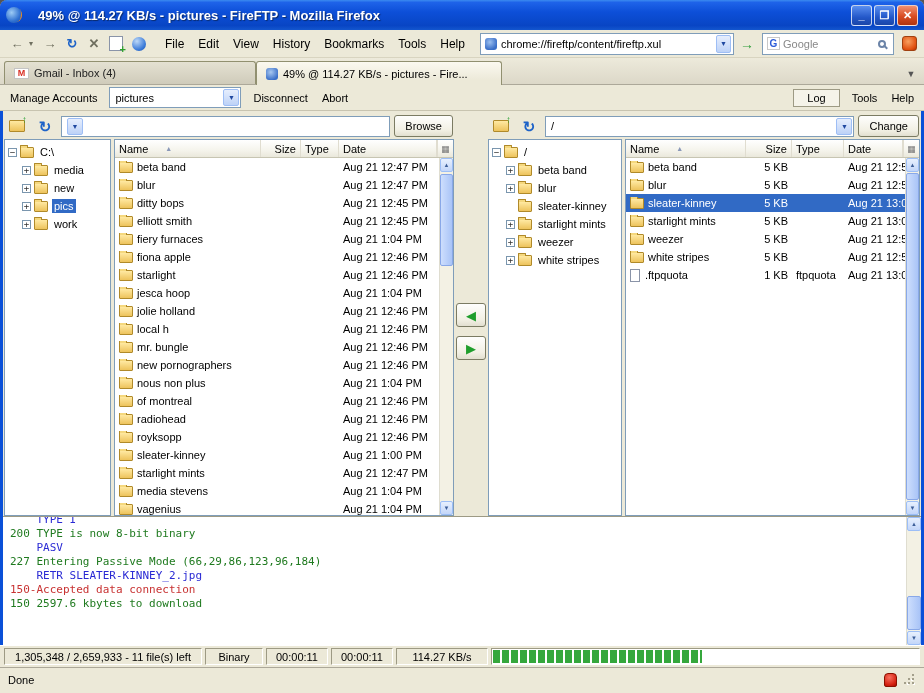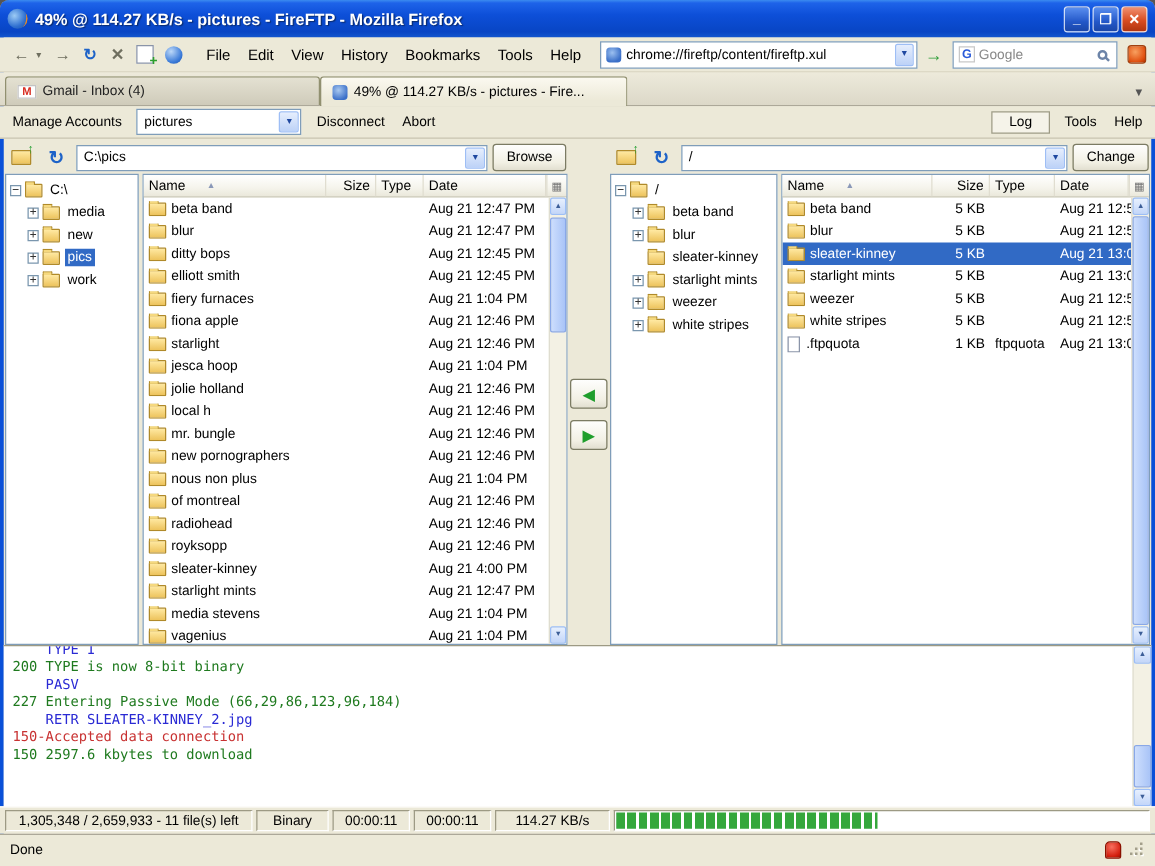--- a/index.html
+++ b/index.html
@@ -9,21 +9,21 @@
   .window {
     position:relative; width:924px; height:693px; margin:0 auto;
     background:#ECE9D8; overflow:hidden;
     display:flex; flex-direction:column;
     border-radius:7px 7px 0 0;
     box-shadow: inset 3px 0 #0A50D8, inset -3px 0 #0A50D8, inset 0 -3px #0A50D8;
   }
 
   
   .titlebar {
-    height:30px; flex:none; display:flex; align-items:center; padding:0 6px; gap:6px;
+    height:30px; flex:none; display:flex; align-items:center; padding:0 6px; gap:16px;
     background:linear-gradient(180deg,#3B8BF0 0%,#1E63E9 8%,#0D4FD8 40%,#0845C4 85%,#1356CE 100%);
     border-radius:7px 7px 0 0;
   }
   .app-icon { width:16px; height:16px; border-radius:50%; flex:none; position:relative;
     background:radial-gradient(circle at 35% 35%, #9CCBF5, #2E6FD0 60%, #1A4FA8); overflow:hidden; }
   .app-icon::after { content:''; position:absolute; right:-3px; top:-1px; width:12px; height:16px;
     border-right:4px solid #F08A1E; border-radius:50%; }
   .title-text { color:#fff; font-weight:bold; font-size:13px; text-shadow:1px 1px 1px #0A2A6A;
     white-space:nowrap; overflow:hidden; flex:1; }
   .win-buttons { display:flex; gap:2px; flex:none; }
@@ -285,21 +285,20 @@
 
     <div class="pane local">
       <div class="pathrow">
         <span class="toolbtn">
             <span class="dirup-icon"></span>
           </span>
         <span class="toolbtn">
             <span class="refresh-icon">↻</span>
           </span>
         <div class="combo" style="flex:1">
-          <span class="combo-value">C:\pics</span>
           <span class="combo-arrow">▼</span>
         </div>
         <button class="xp-btn">Browse</button>
       </div>
       <div class="pane-body">
         <div class="tree" id="local-tree">
             <div class="tree-row" style="padding-left: 3px;">
               <span class="expander">−</span>
               <span class="folder-icon"></span>
               <span class="tree-label">C:\</span>
@@ -481,21 +480,21 @@
                 <span class="cell type c-type"></span>
                 <span class="cell date c-date">Aug 21 12:46 PM</span>
               </div>
               <div class="file-row">
                 <span class="cell c-name">
                   <span class="folder-icon"></span>
                   <span>sleater-kinney</span>
                 </span>
                 <span class="cell size c-size"></span>
                 <span class="cell type c-type"></span>
-                <span class="cell date c-date">Aug 21 4:00 PM</span>
+                <span class="cell date c-date">Aug 21 1:00 PM</span>
               </div>
               <div class="file-row">
                 <span class="cell c-name">
                   <span class="folder-icon"></span>
                   <span>starlight mints</span>
                 </span>
                 <span class="cell size c-size"></span>
                 <span class="cell type c-type"></span>
                 <span class="cell date c-date">Aug 21 12:47 PM</span>
               </div>

